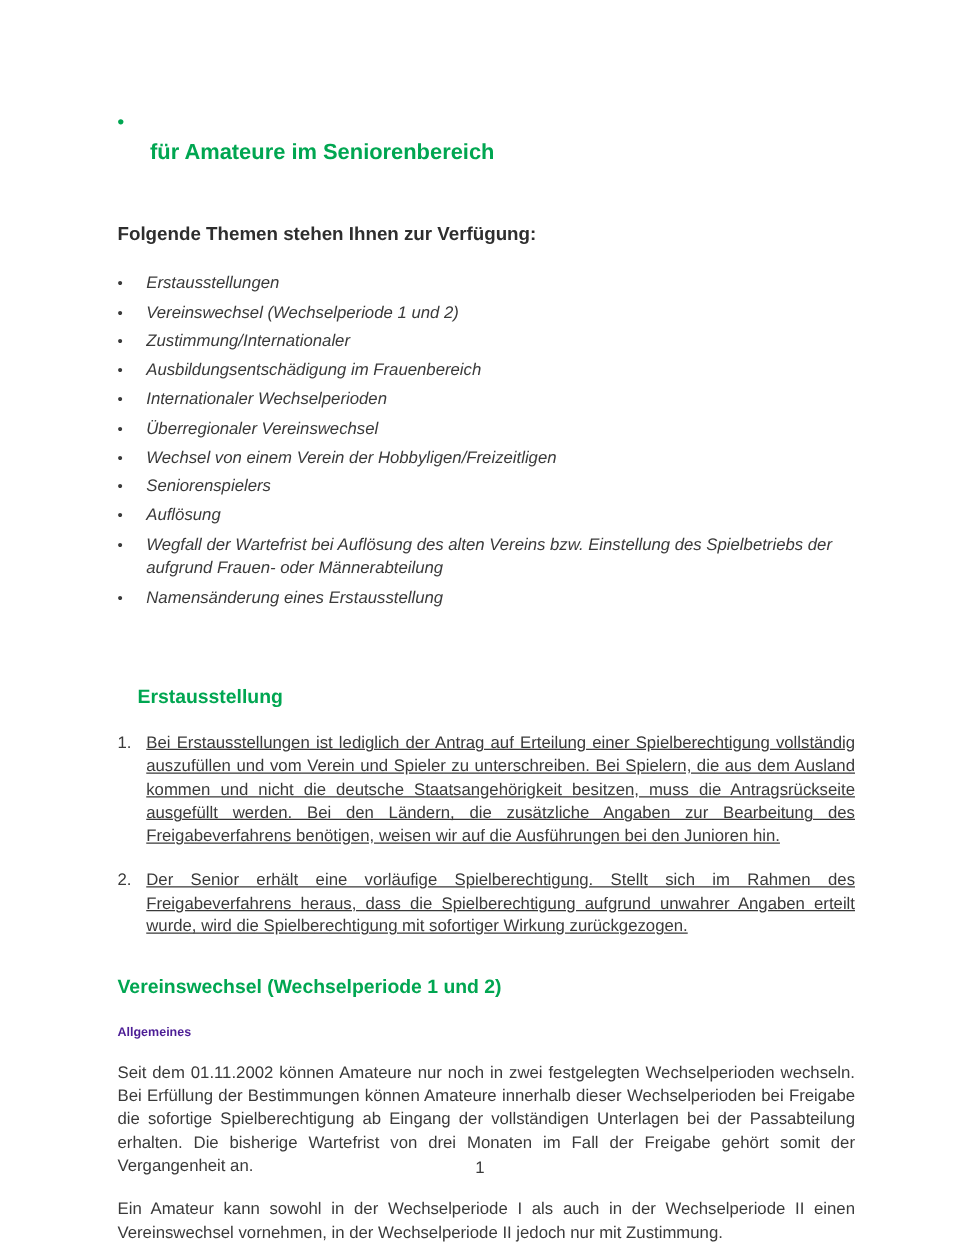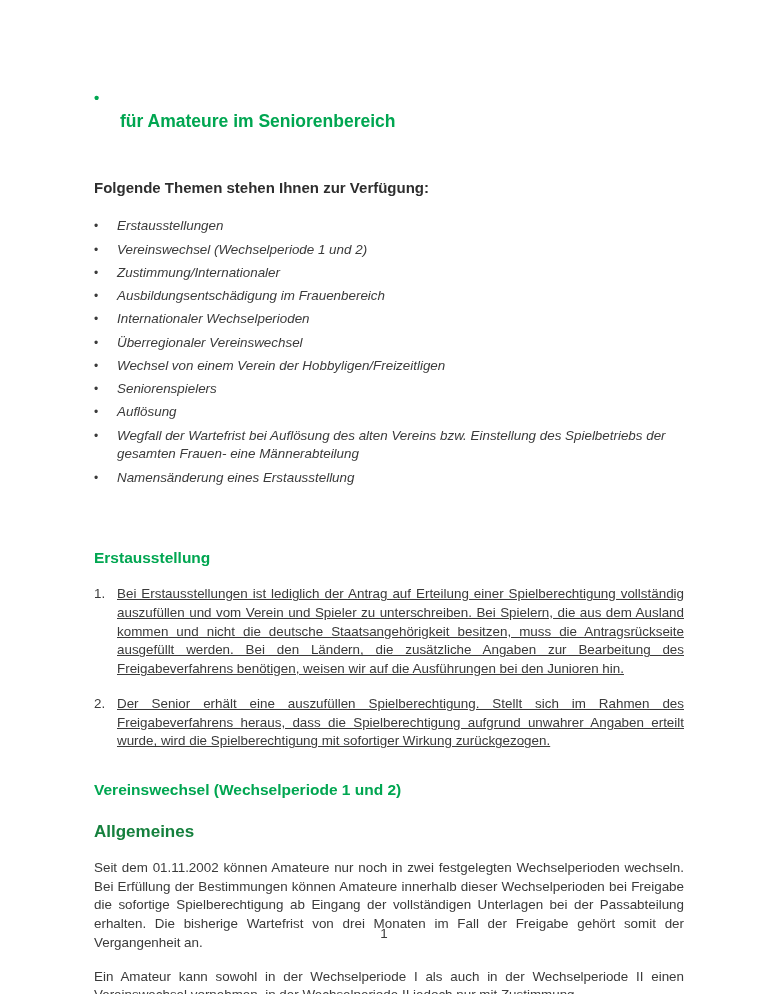--- a/index.html
+++ b/index.html
@@ -56,38 +56,38 @@
   ul.topics .t {
     flex: 1;
     font-style: italic;
   }
   .section-heading {
     color: #00A651;
     font-size: 15.5px;
     font-weight: bold;
     margin: 0;
   }
-  .mt-big { margin-top: 60px; }
+  .mt-big { margin-top: 60px; margin-left: 16px; }
   .mt-sec { margin-top: 28px; }
   .numbered {
     display: flex;
     margin-top: 16px;
   }
   .numbered .num {
     flex: 0 0 23px;
   }
   .numbered .txt {
     flex: 1;
     text-align: justify;
     text-decoration: underline;
   }
   .sub-heading {
     font-weight: bold;
-    font-size: 17px;
-    color: #15803d;
+    font-size: 10px;
+    color: #4c1d95;
     margin: 19px 0 0 0;
   }
   p.body {
     text-align: justify;
     margin: 15px 0 0 0;
   }
   .page-number {
     position: absolute;
     left: 0;
     bottom: 50px;
@@ -144,38 +144,38 @@
     <li>
         <span class="b">•</span>
         <span class="t">Seniorenspielers</span>
       </li>
     <li>
         <span class="b">•</span>
         <span class="t">Auflösung</span>
       </li>
     <li>
         <span class="b">•</span>
-        <span class="t">Wegfall der Wartefrist bei Auflösung des alten Vereins bzw. Einstellung des Spielbetriebs der gesamten Frauen- eine Männerabteilung</span>
+        <span class="t">Wegfall der Wartefrist bei Auflösung des alten Vereins bzw. Einstellung des Spielbetriebs der aufgrund Frauen- oder Männerabteilung</span>
       </li>
     <li>
         <span class="b">•</span>
         <span class="t">Namensänderung eines Erstausstellung</span>
       </li>
   </ul>
 
   <h2 class="section-heading mt-big">Erstausstellung</h2>
 
   <div class="numbered">
     <span class="num">1.</span>
     <span class="txt">Bei Erstausstellungen ist lediglich der Antrag auf Erteilung einer Spielberechtigung vollständig auszufüllen und vom Verein und Spieler zu unterschreiben. Bei Spielern, die aus dem Ausland kommen und nicht die deutsche Staatsangehörigkeit besitzen, muss die Antragsrückseite ausgefüllt werden. Bei den Ländern, die zusätzliche Angaben zur Bearbeitung des Freigabeverfahrens benötigen, weisen wir auf die Ausführungen bei den Junioren hin.</span>
   </div>
 
   <div class="numbered">
     <span class="num">2.</span>
-    <span class="txt">Der Senior erhält eine auszufüllen Spielberechtigung. Stellt sich im Rahmen des Freigabeverfahrens heraus, dass die Spielberechtigung aufgrund unwahrer Angaben erteilt wurde, wird die Spielberechtigung mit sofortiger Wirkung zurückgezogen.</span>
+    <span class="txt">Der Senior erhält eine vorläufige Spielberechtigung. Stellt sich im Rahmen des Freigabeverfahrens heraus, dass die Spielberechtigung aufgrund unwahrer Angaben erteilt wurde, wird die Spielberechtigung mit sofortiger Wirkung zurückgezogen.</span>
   </div>
 
   <h2 class="section-heading mt-sec">Vereinswechsel  (Wechselperiode 1 und 2)</h2>
 
   <div class="sub-heading">Allgemeines</div>
 
   <p class="body">Seit dem 01.11.2002 können Amateure nur noch in zwei festgelegten Wechselperioden wechseln. Bei Erfüllung der Bestimmungen können Amateure innerhalb dieser Wechselperioden bei Freigabe die sofortige Spielberechtigung ab Eingang der vollständigen Unterlagen bei der Passabteilung erhalten. Die bisherige Wartefrist von drei Monaten im Fall der Freigabe gehört somit der Vergangenheit an.</p>
   <p class="body">Ein Amateur kann sowohl in der Wechselperiode I als auch in der Wechselperiode II einen Vereinswechsel vornehmen, in der Wechselperiode II jedoch nur mit Zustimmung.</p>
 
   <div class="page-number">1</div>

